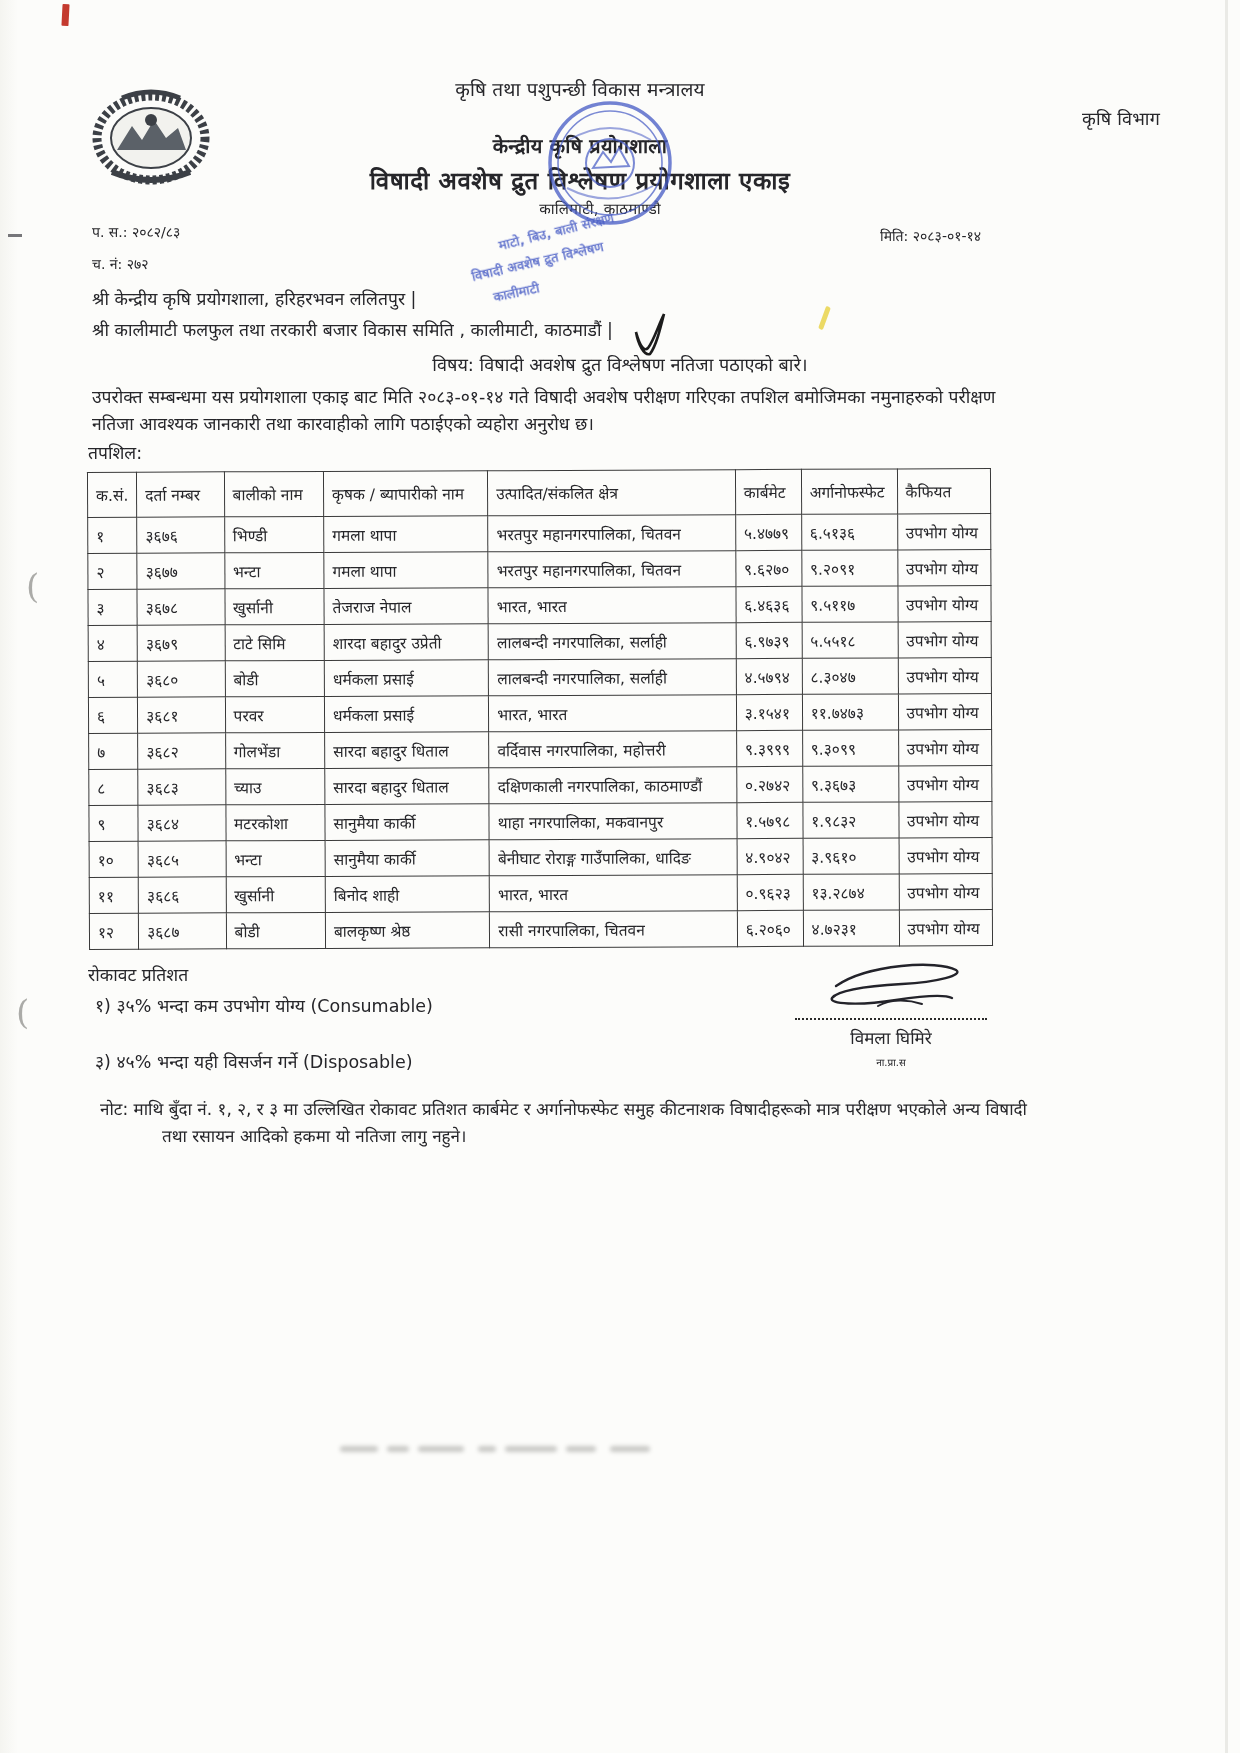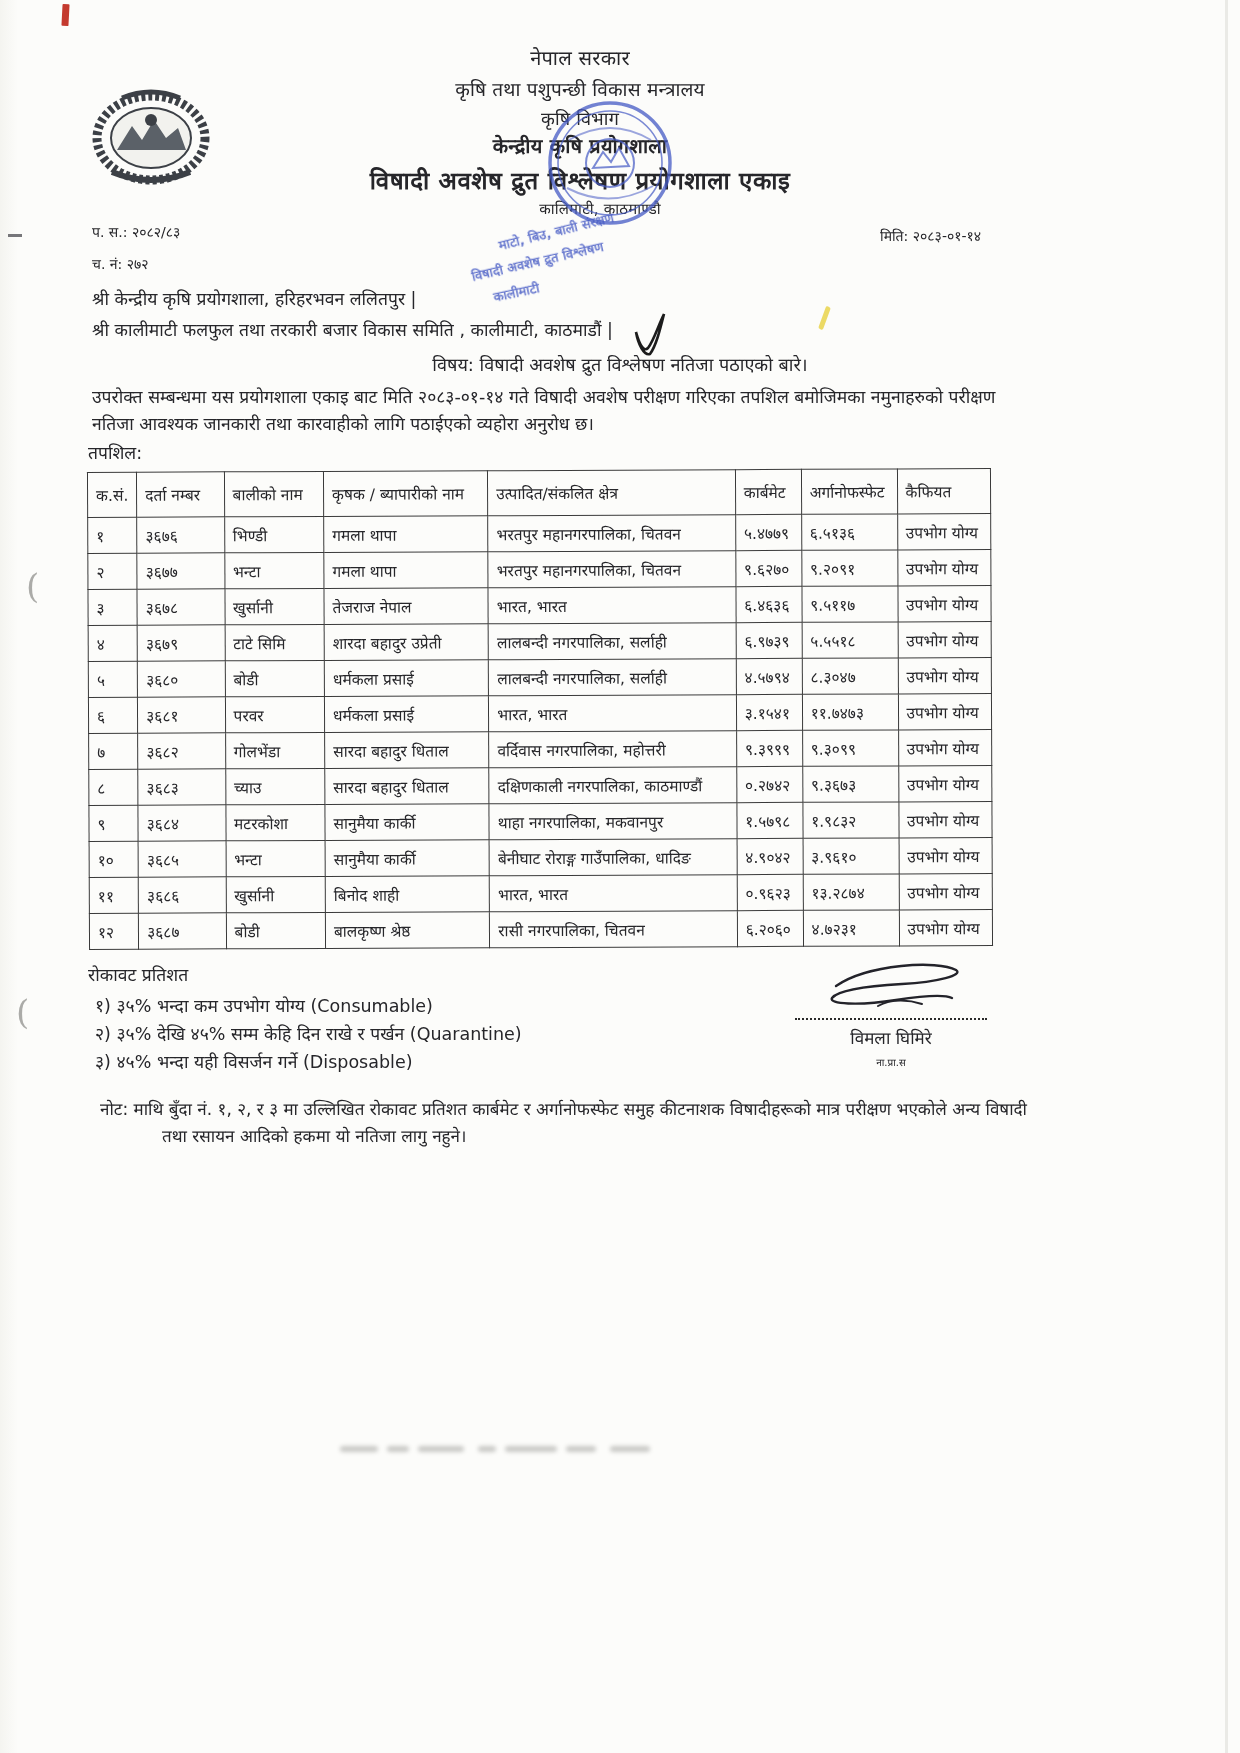--- a/index.html
+++ b/index.html
@@ -17,21 +17,21 @@
   }
   #page::after{ 
     content:"";position:absolute;top:0;bottom:0;right:12px;width:3px;
     background:#d8d8d2;opacity:.5;
   }
   .abs{position:absolute;}
   
   .lh-line{left:0;width:1160px;text-align:center;letter-spacing:.2px;}
   .lh1{top:44px;font-size:20px;}
   .lh2{top:76px;font-size:19px;}
-  .lh3{top:106px;font-size:18px;}
+  .lh3{top:106px;font-size:18px;text-align:right;}
   .lh4{top:132px;font-size:20px;font-weight:600;}
   .lh5{top:163px;font-size:24px;font-weight:700;letter-spacing:.5px;}
   .lh6{top:198px;font-size:15px;font-weight:400;padding-left:20px;}
   
   .emblem{left:92px;top:82px;width:118px;height:118px;}
   
   .stamp{left:545px;top:98px;width:130px;height:130px;opacity:.88;}
   .stamp-line{color:#4459c4;opacity:.8;font-size:13px;white-space:nowrap;
     filter:blur(.3px);font-weight:600;}
   .st1{left:497px;top:222px;transform:rotate(-14deg);}
@@ -93,21 +93,20 @@
 
   <svg class="abs emblem" viewBox="0 0 118 118">
     <ellipse cx="59" cy="56" rx="54" ry="42" fill="none" stroke="#3c4046" stroke-width="9" stroke-dasharray="4 3"></ellipse>
     <ellipse cx="59" cy="56" rx="40" ry="30" fill="#f2f2ee" stroke="#3c4046" stroke-width="2"></ellipse>
     <path d="M25 68 L40 44 L50 58 L62 38 L74 56 L86 46 L94 68 Z" fill="#5b6168"></path>
     <circle cx="59" cy="38" r="6" fill="#3c4046"></circle>
     <path d="M20 90 Q59 106 98 90" fill="none" stroke="#3c4046" stroke-width="6"></path>
     <path d="M30 16 Q59 4 88 16" fill="none" stroke="#3c4046" stroke-width="5"></path>
   </svg>
 
-  <div class="abs lh-line lh1">नेपाल सरकार</div>
   <div class="abs lh-line lh2">कृषि तथा पशुपन्छी विकास मन्त्रालय</div>
   <div class="abs lh-line lh3">कृषि विभाग</div>
   <div class="abs lh-line lh4">केन्द्रीय कृषि प्रयोगशाला</div>
   <div class="abs lh-line lh5">विषादी अवशेष द्रुत विश्लेषण प्रयोगशाला एकाइ</div>
   <div class="abs lh-line lh6">कालिमाटी, काठमाण्डौ</div>
 
   <svg class="abs stamp" viewBox="0 0 130 130">
     <circle cx="65" cy="65" r="60" fill="none" stroke="#4459c4" stroke-width="3.5" opacity=".85"></circle>
     <circle cx="65" cy="65" r="52" fill="none" stroke="#4459c4" stroke-width="1.6" opacity=".8"></circle>
     <circle cx="65" cy="65" r="24" fill="none" stroke="#4459c4" stroke-width="2" opacity=".8"></circle>
@@ -276,21 +275,20 @@
           <td>रासी नगरपालिका, चितवन</td>
           <td>६.२०६०</td>
           <td>४.७२३१</td>
           <td>उपभोग योग्य</td>
         </tr>
       </tbody>
   </table>
 
   <div class="abs f-title">रोकावट प्रतिशत</div>
   <div class="abs f-item fi0">१) ३५% भन्दा कम उपभोग योग्य (Consumable)</div>
-  <div class="abs f-item fi1">२) ३५% देखि ४५% सम्म केहि दिन राखे र पर्खन (Quarantine)</div>
   <div class="abs f-item fi2">३) ४५% भन्दा यही विसर्जन गर्ने (Disposable)</div>
 
   <svg class="abs sig-draw" viewBox="0 0 150 58">
     <path d="M18 26 C50 4 120 0 138 10 C146 15 120 22 84 24 C50 26 20 30 14 38 C10 44 40 46 78 40 C104 36 126 34 134 38" fill="none" stroke="#23232a" stroke-width="2.4" stroke-linecap="round"></path>
     <path d="M60 46 C74 38 92 40 104 44" fill="none" stroke="#23232a" stroke-width="2" stroke-linecap="round"></path>
   </svg>
   <div class="abs sig-dots"></div>
   <div class="abs sig-name">विमला घिमिरे</div>
   <div class="abs sig-title">ना.प्रा.स</div>
 

